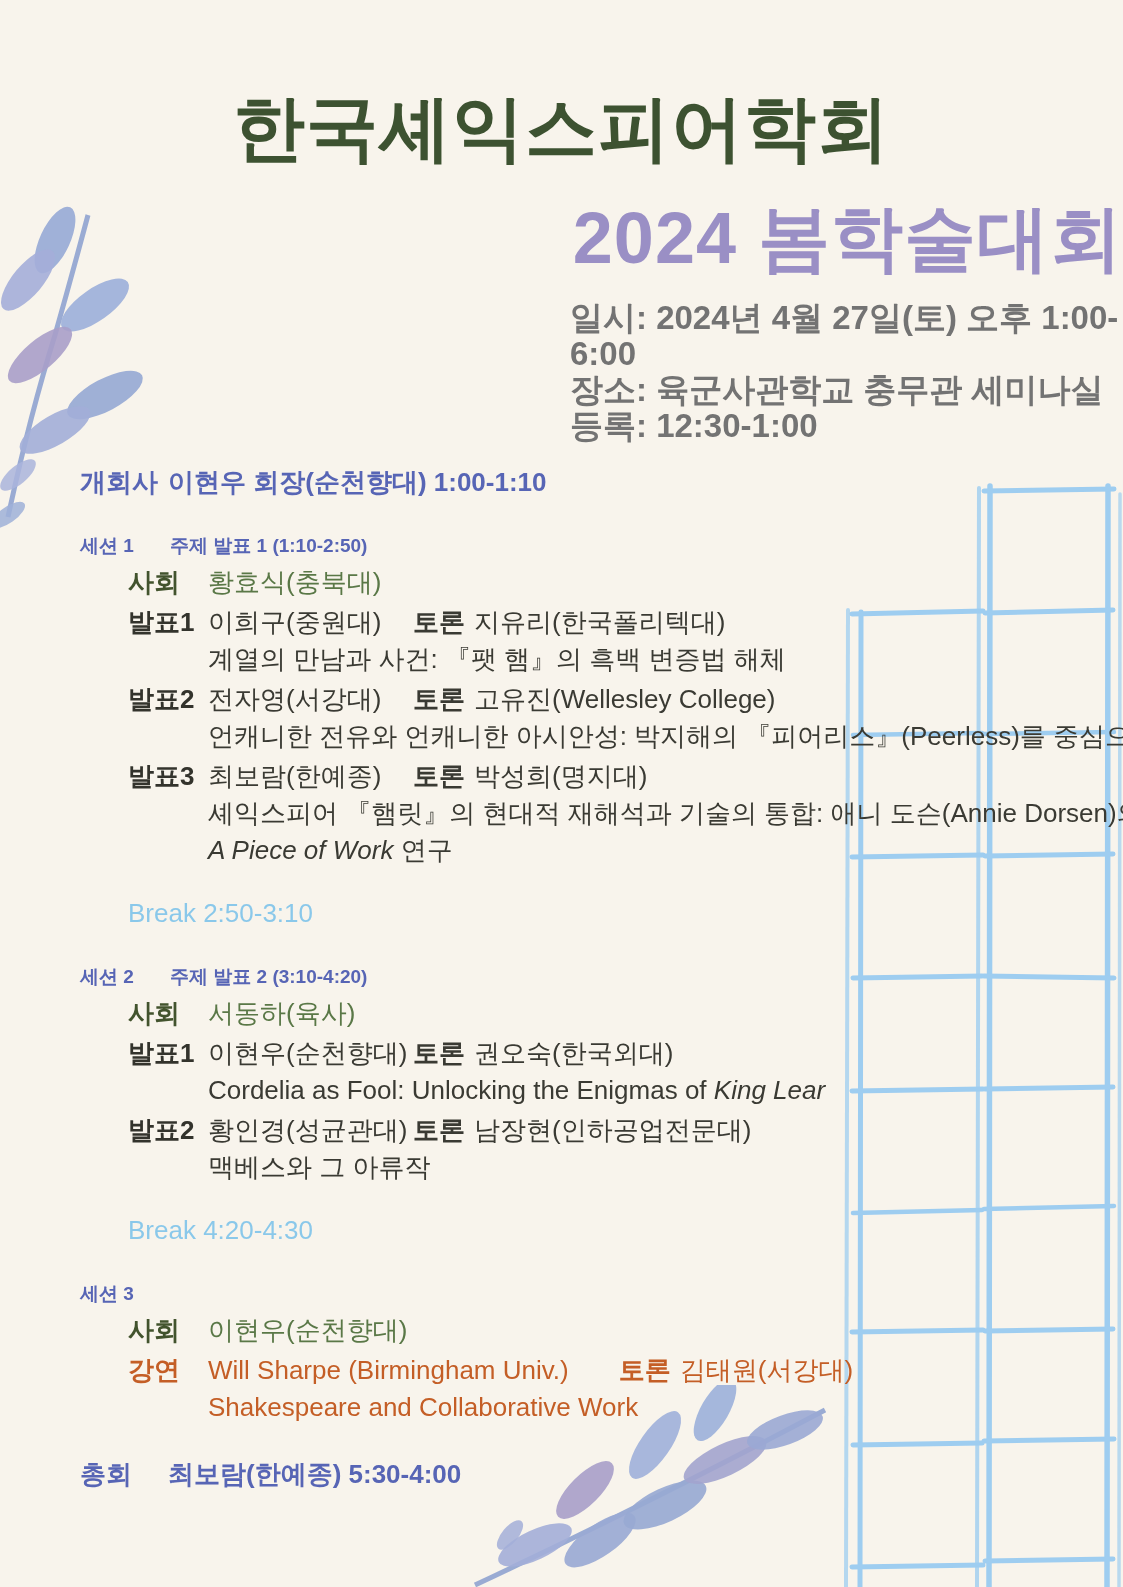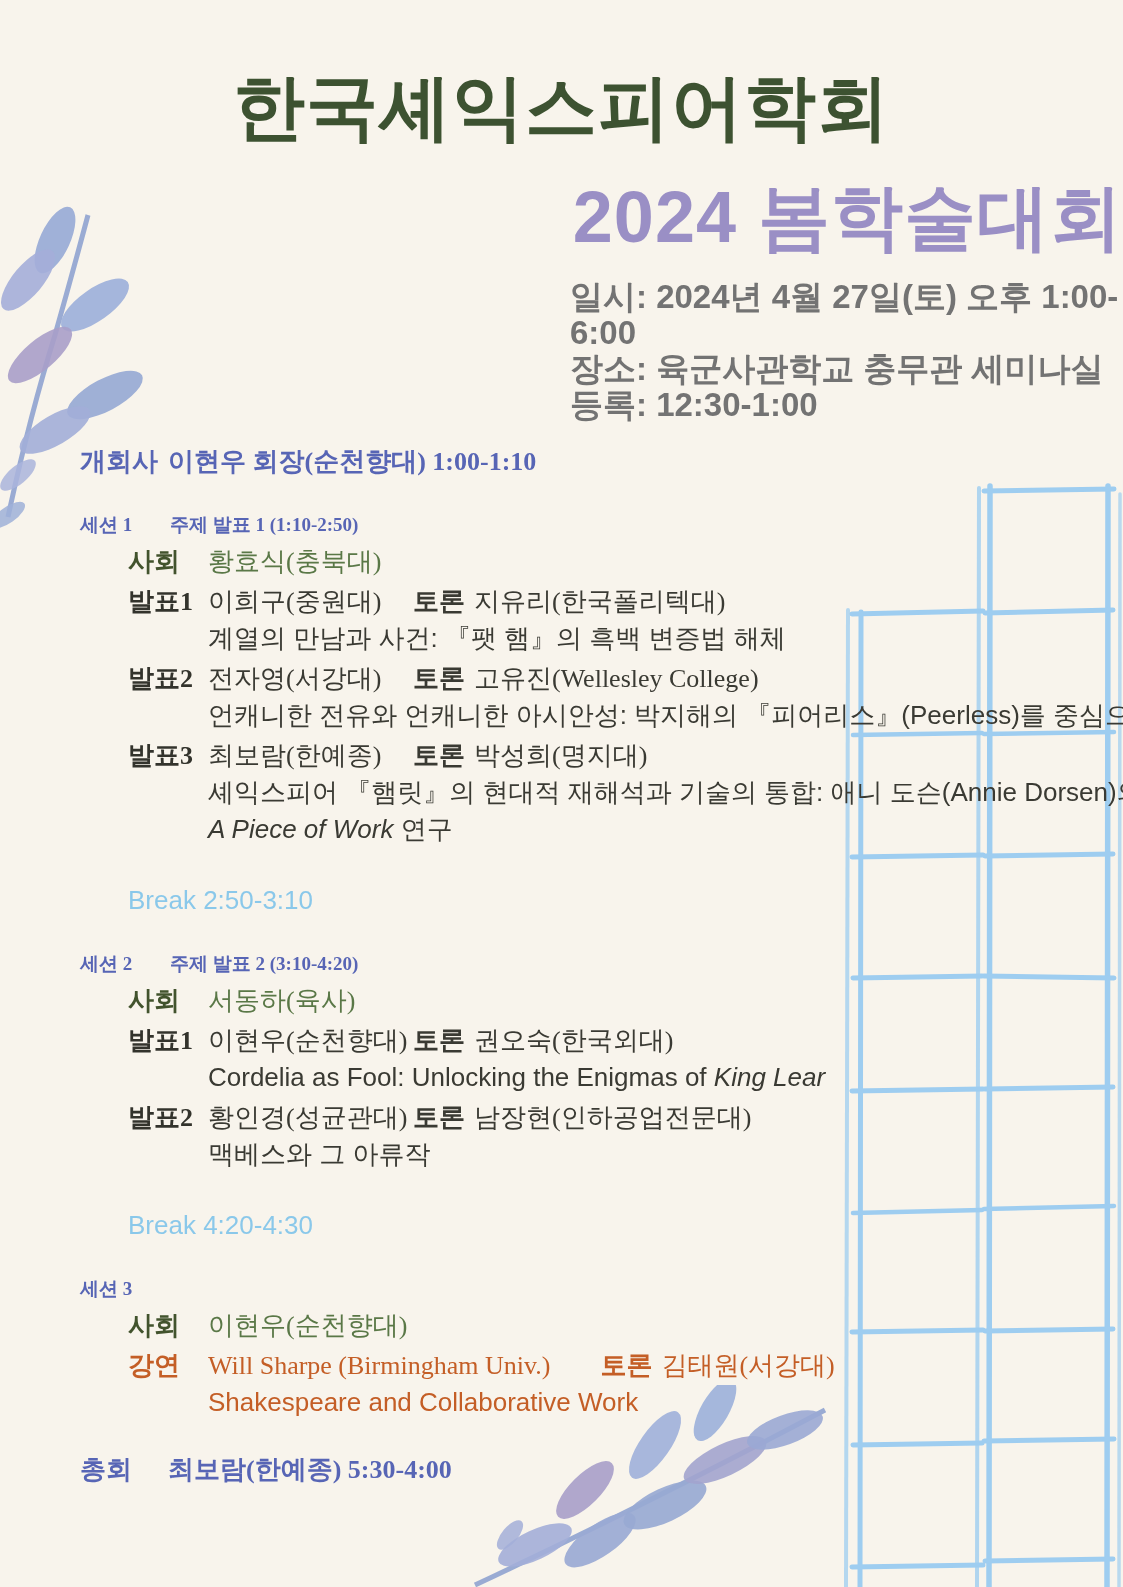--- a/index.html
+++ b/index.html
@@ -7,52 +7,52 @@
     width:1123px;height:1587px;overflow:hidden;position:relative;
     background:#f8f4ec;
     font-family:"Liberation Sans", sans-serif;
     color:#3a3a33;
   }
   .decor{position:absolute;z-index:0;pointer-events:none;}
   #content{position:relative;z-index:1;}
 
   
   h1.title{
-    margin:0;padding-top:71px;text-align:center;
+    margin:0;padding-top:92px;text-align:center;
     font-size:72px;line-height:1;font-weight:800;color:#3d5231;letter-spacing:1px;
   }
   h2.subtitle{
     margin:38px 0 0 0;text-align:right;
     font-size:72px;line-height:1;font-weight:700;color:#9a8fc5;letter-spacing:1px;
   }
   .info{margin:26px 0 0 570px;font-size:33px;line-height:36px;color:#737373;font-weight:700;}
 
   
   .program{margin-top:20px;padding-left:80px;font-size:26px;}
-  .row{display:flex;line-height:37px;white-space:nowrap;font-family:Liberation Serif, serif;}
+  .row{display:flex;line-height:37px;white-space:nowrap;}
   .lbl1{min-width:88px;font-weight:700;flex-shrink:0;}
   .opening,.closing{color:#5765b5;font-weight:600;}
   .opening .lbl1,.closing .lbl1{font-weight:700;}
   .closing{margin-top:30px;}
 
   .sec-header{margin-top:26px;color:#5765b5;font-weight:700;font-size:19px;}
   .sec-header .lbl1{min-width:90px;}
 
   .indent{padding-left:48px;}
   .lbl2{min-width:80px;font-weight:700;color:#33332c;flex-shrink:0;}
   .chair .lbl2{color:#42532d;}
   .chair-name{color:#5a7847;font-weight:500;}
 
   .talk{margin-top:3px;}
   .talk-speaker{min-width:205px;}
   .disc-label{font-weight:700;margin-right:9px;}
   .talk-title{padding-left:128px;line-height:37px;white-space:nowrap;}
   .it{font-style:italic;}
 
-  .break-row{margin-top:34px;padding-left:48px;line-height:37px;
+  .break-row{margin-top:26px;padding-left:48px;line-height:37px;
              color:#8ac8ea;font-weight:500;white-space:nowrap;}
 
   .lecture .lbl2,.lecture .talk-speaker,.lecture .disc-label,.lecture .disc-name{color:#c45e26;}
   .lecture .talk-speaker{min-width:0;margin-right:50px;}
   .lecture-title{color:#c45e26;}
 </style>
 </head>
 <body>
 
 <svg class="decor" style="left:830px;top:478px;" width="293" height="1109" viewBox="0 0 293 1109" fill="none" stroke="#9ecdf0" stroke-linecap="round">

